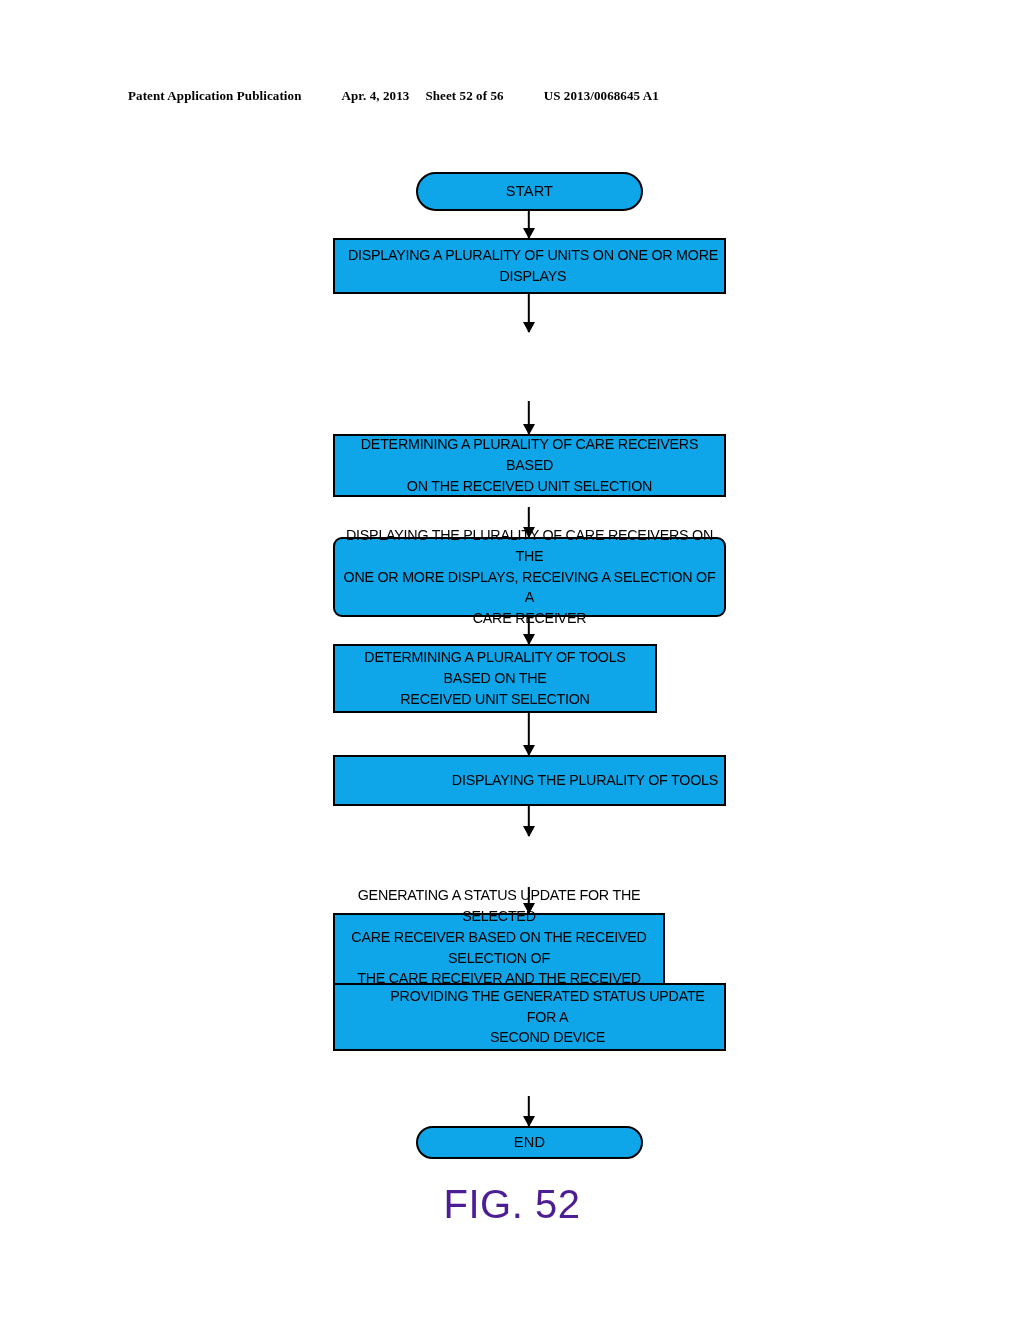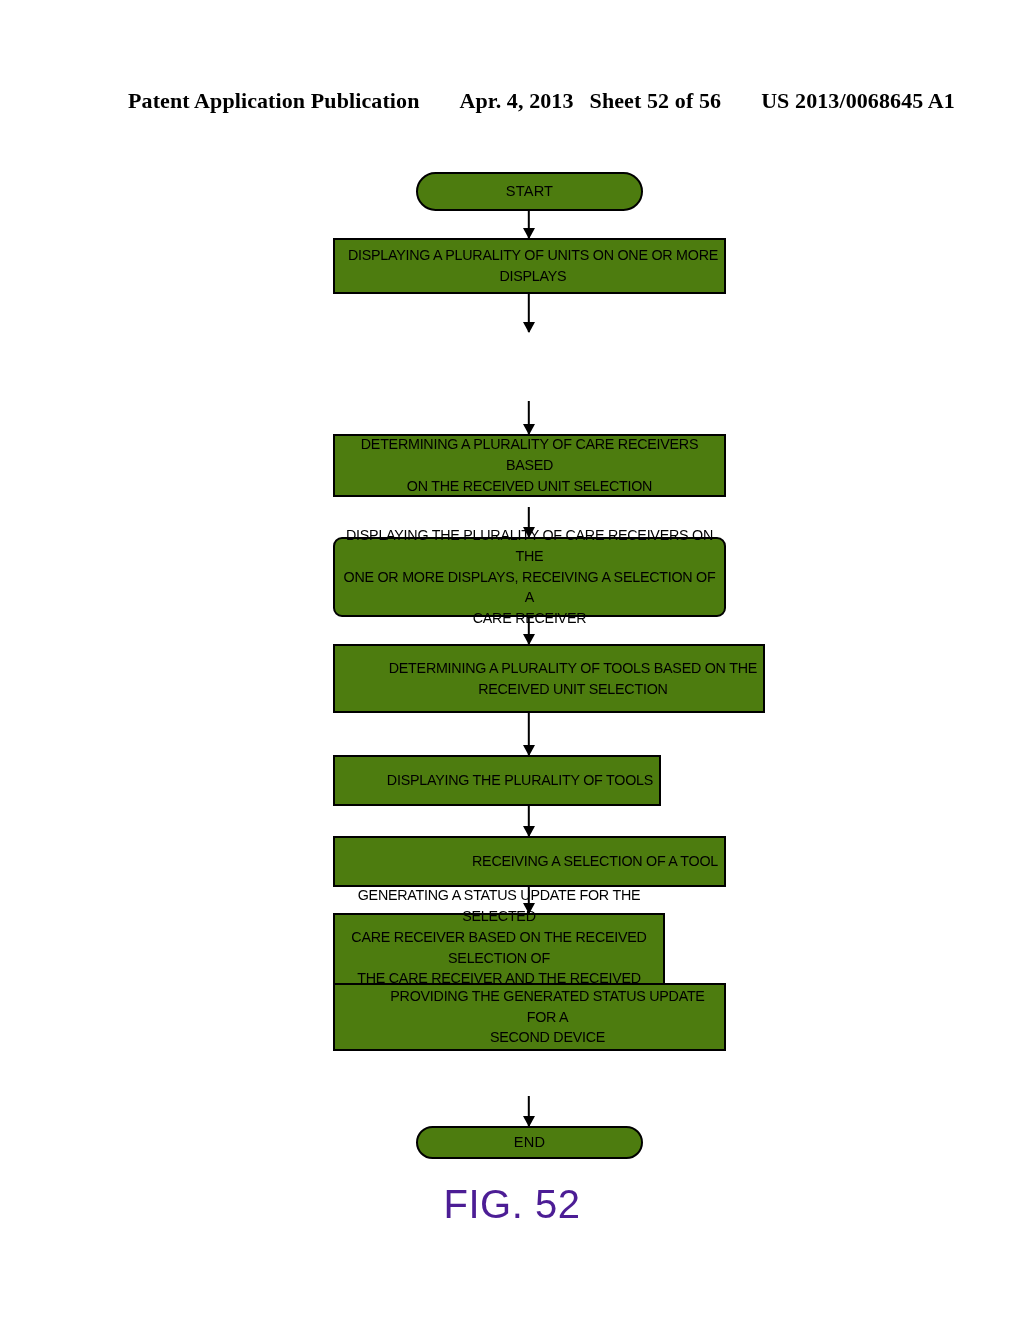--- a/index.html
+++ b/index.html
@@ -22,21 +22,21 @@
   .page-header {
     position: absolute;
     top: 88px;
     left: 128px;
     width: 760px;
     height: 26px;
     display: flex;
     align-items: baseline;
     font-family: "Liberation Serif", serif;
     font-weight: bold;
-    font-size: 22px;
+    font-size: 13px;
     letter-spacing: 0.1px;
     white-space: nowrap;
   }
   .hdr-pub { }
   .hdr-date { margin-left: 40px; }
   .hdr-sheet { margin-left: 16px; }
   .hdr-patno { margin-left: 40px; }
 
   
   .flowchart {
@@ -47,21 +47,21 @@
     height: 1320px;
   }
 
   
   .node {
     position: absolute;
     display: flex;
     align-items: center;
     justify-content: center;
     text-align: center;
-    background: #4d7c0f;
+    background: #0ea5e9;
   }
 
   .node-text {
     font-family: "Liberation Sans", sans-serif;
     font-size: 14.3px;
     line-height: 1.46;
     letter-spacing: -0.25px;
     text-transform: uppercase;
     padding: 0 6px;
     white-space: pre-line;
@@ -173,42 +173,39 @@
     <span class="node-text">DISPLAYING THE PLURALITY OF CARE RECEIVERS ON THE
 ONE OR MORE DISPLAYS, RECEIVING A SELECTION OF A
 CARE RECEIVER</span>
   </div>
 
   <div class="connector" style="top:617px; height:27px;">
     <span class="stem"></span>
     <span class="head"></span>
   </div>
 
-  <div class="node process" style="left:333px; top:644px; width:432px; height:69px;">
+  <div class="node process" style="left:333px; top:644px; width:324px; height:69px;">
     <span class="node-text">DETERMINING A PLURALITY OF TOOLS BASED ON THE
 RECEIVED UNIT SELECTION</span>
   </div>
 
   <div class="connector" style="top:713px; height:42px;">
     <span class="stem"></span>
     <span class="head"></span>
   </div>
 
-  <div class="node process" style="left:333px; top:755px; width:328px; height:51px;">
+  <div class="node process" style="left:333px; top:755px; width:393px; height:51px;">
     <span class="node-text">DISPLAYING THE PLURALITY OF TOOLS</span>
   </div>
 
   <div class="connector" style="top:806px; height:30px;">
     <span class="stem"></span>
     <span class="head"></span>
   </div>
 
-  <div class="node process" style="left:333px; top:836px; width:393px; height:51px;">
-    <span class="node-text">RECEIVING A SELECTION OF A TOOL</span>
-  </div>
 
   <div class="connector" style="top:887px; height:26px;">
     <span class="stem"></span>
     <span class="head"></span>
   </div>
 
   <div class="node process" style="left:333px; top:913px; width:332px; height:90px;">
     <span class="node-text">GENERATING A STATUS UPDATE FOR THE SELECTED
 CARE RECEIVER BASED ON THE RECEIVED SELECTION OF
 THE CARE RECEIVER AND THE RECEIVED SELECTION OF

